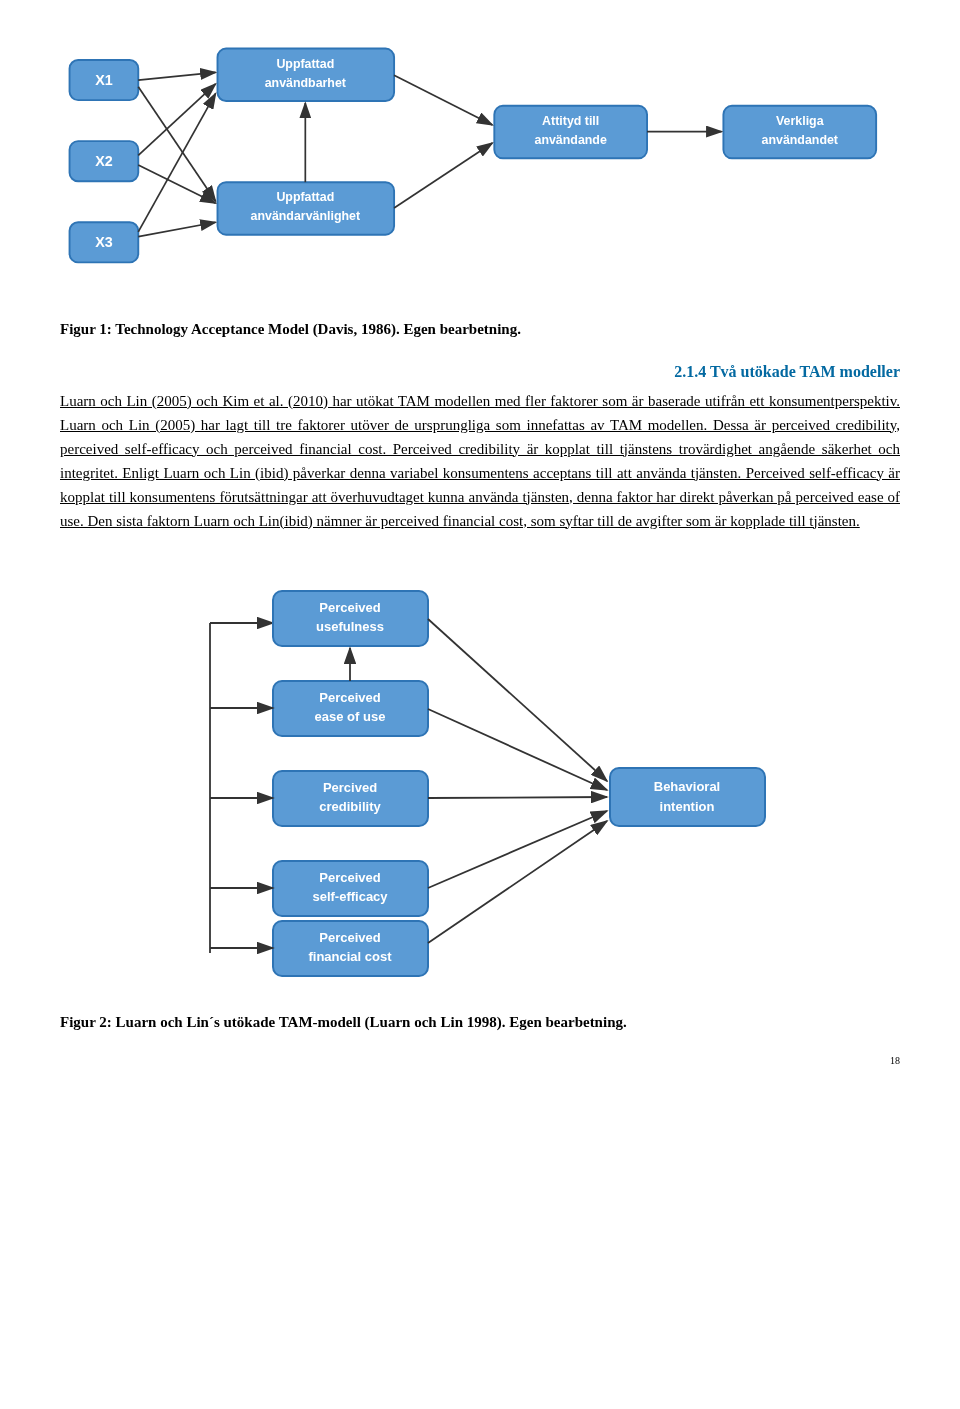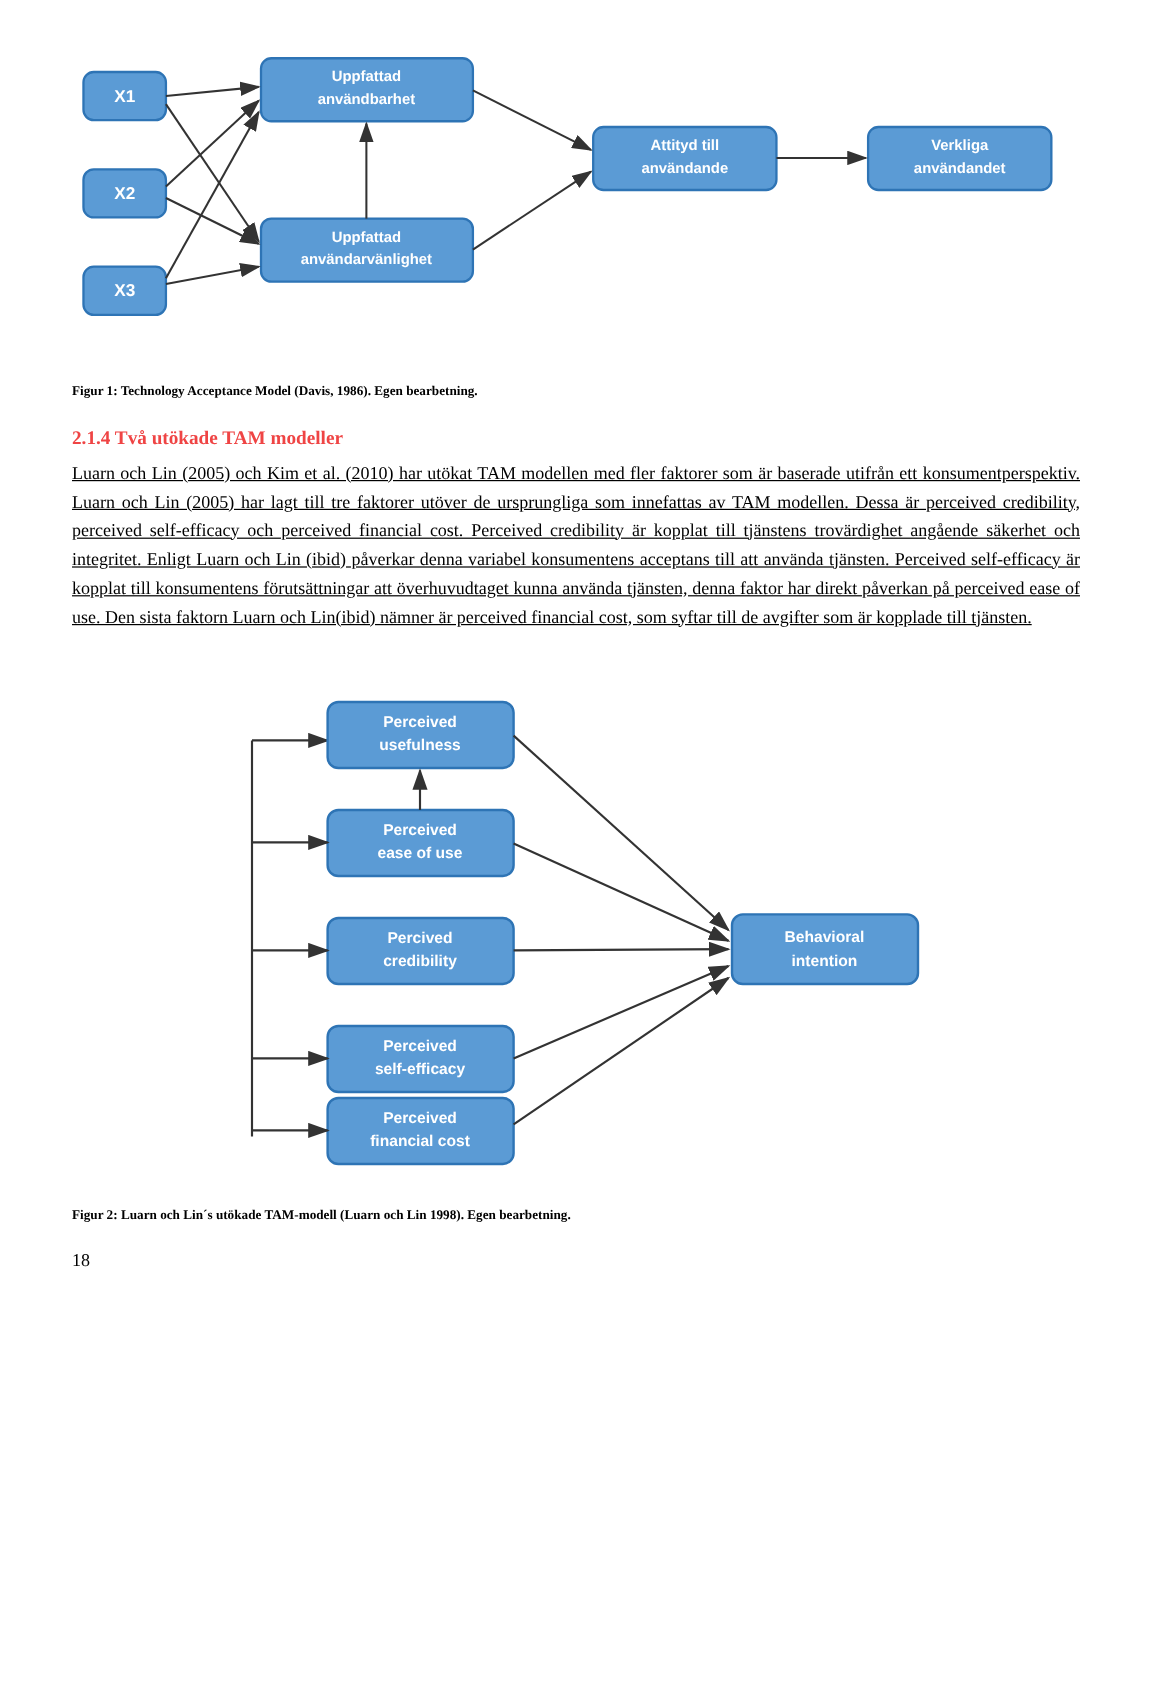--- a/index.html
+++ b/index.html
@@ -19,32 +19,33 @@
       height: 270px;
       margin-bottom: 18px;
     }
     .fig1-svg {
       width: 100%;
       height: 270px;
     }
 
     
     .fig-caption {
-      font-size: 11px;
+      font-size: 15px;
       margin-bottom: 22px;
       line-height: 1.5;
     }
     .fig-caption b { font-weight: bold; }
 
     
     .section-heading {
       font-size: 16px;
       font-weight: bold;
-      color: #ef4444;
+      color: #0369a1;
       margin-bottom: 8px;
+      text-align: right;
     }
 
     
     .body-text {
       font-size: 15px;
       line-height: 1.6;
       text-align: justify;
       margin-bottom: 10px;
       text-decoration: underline;
     }
@@ -56,22 +57,22 @@
       justify-content: center;
       align-items: flex-end;
     }
     .fig2-svg {
       width: 700px;
       height: 430px;
     }
 
     
     .page-number {
-      text-align: left;
-      font-size: 15px;
+      text-align: right;
+      font-size: 10px;
       margin-top: 10px;
     }
   </style>
 </head>
 <body>
 
 <div class="fig1-container">
   <svg class="fig1-svg" viewBox="0 0 880 260" xmlns="http://www.w3.org/2000/svg">
     <defs>
       <marker id="arrowhead" markerWidth="10" markerHeight="7" refX="9" refY="3.5" orient="auto">

